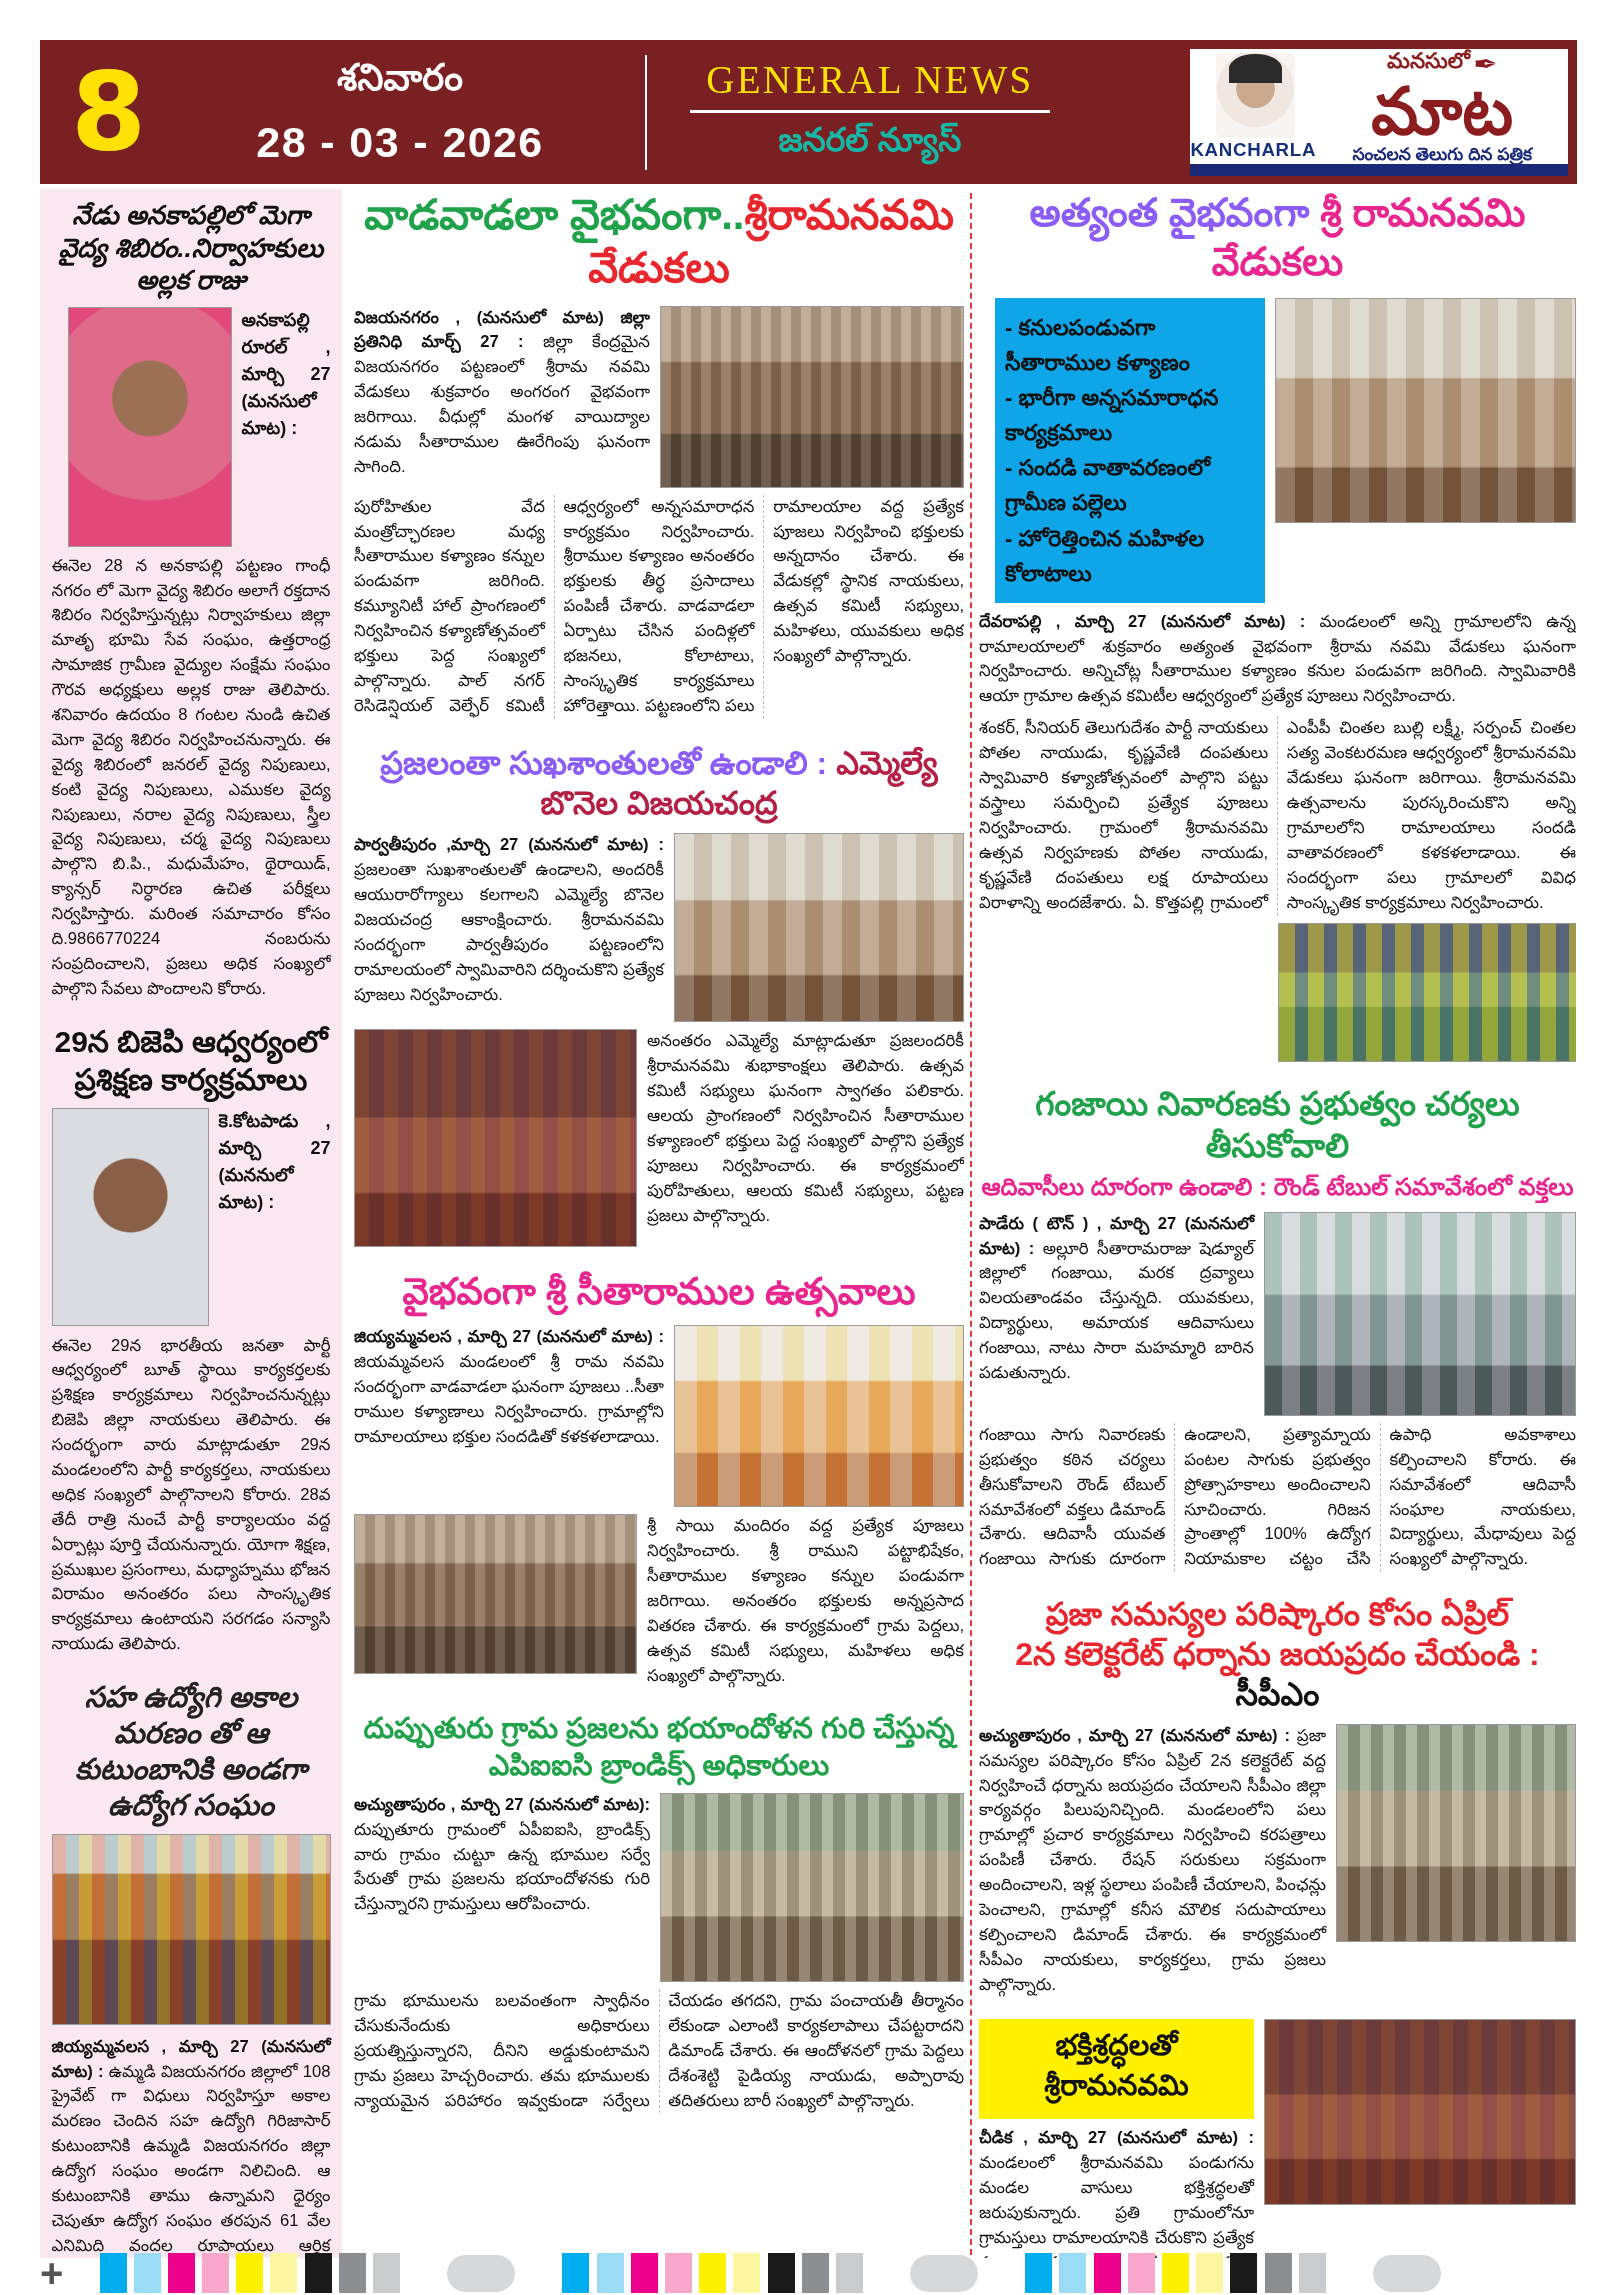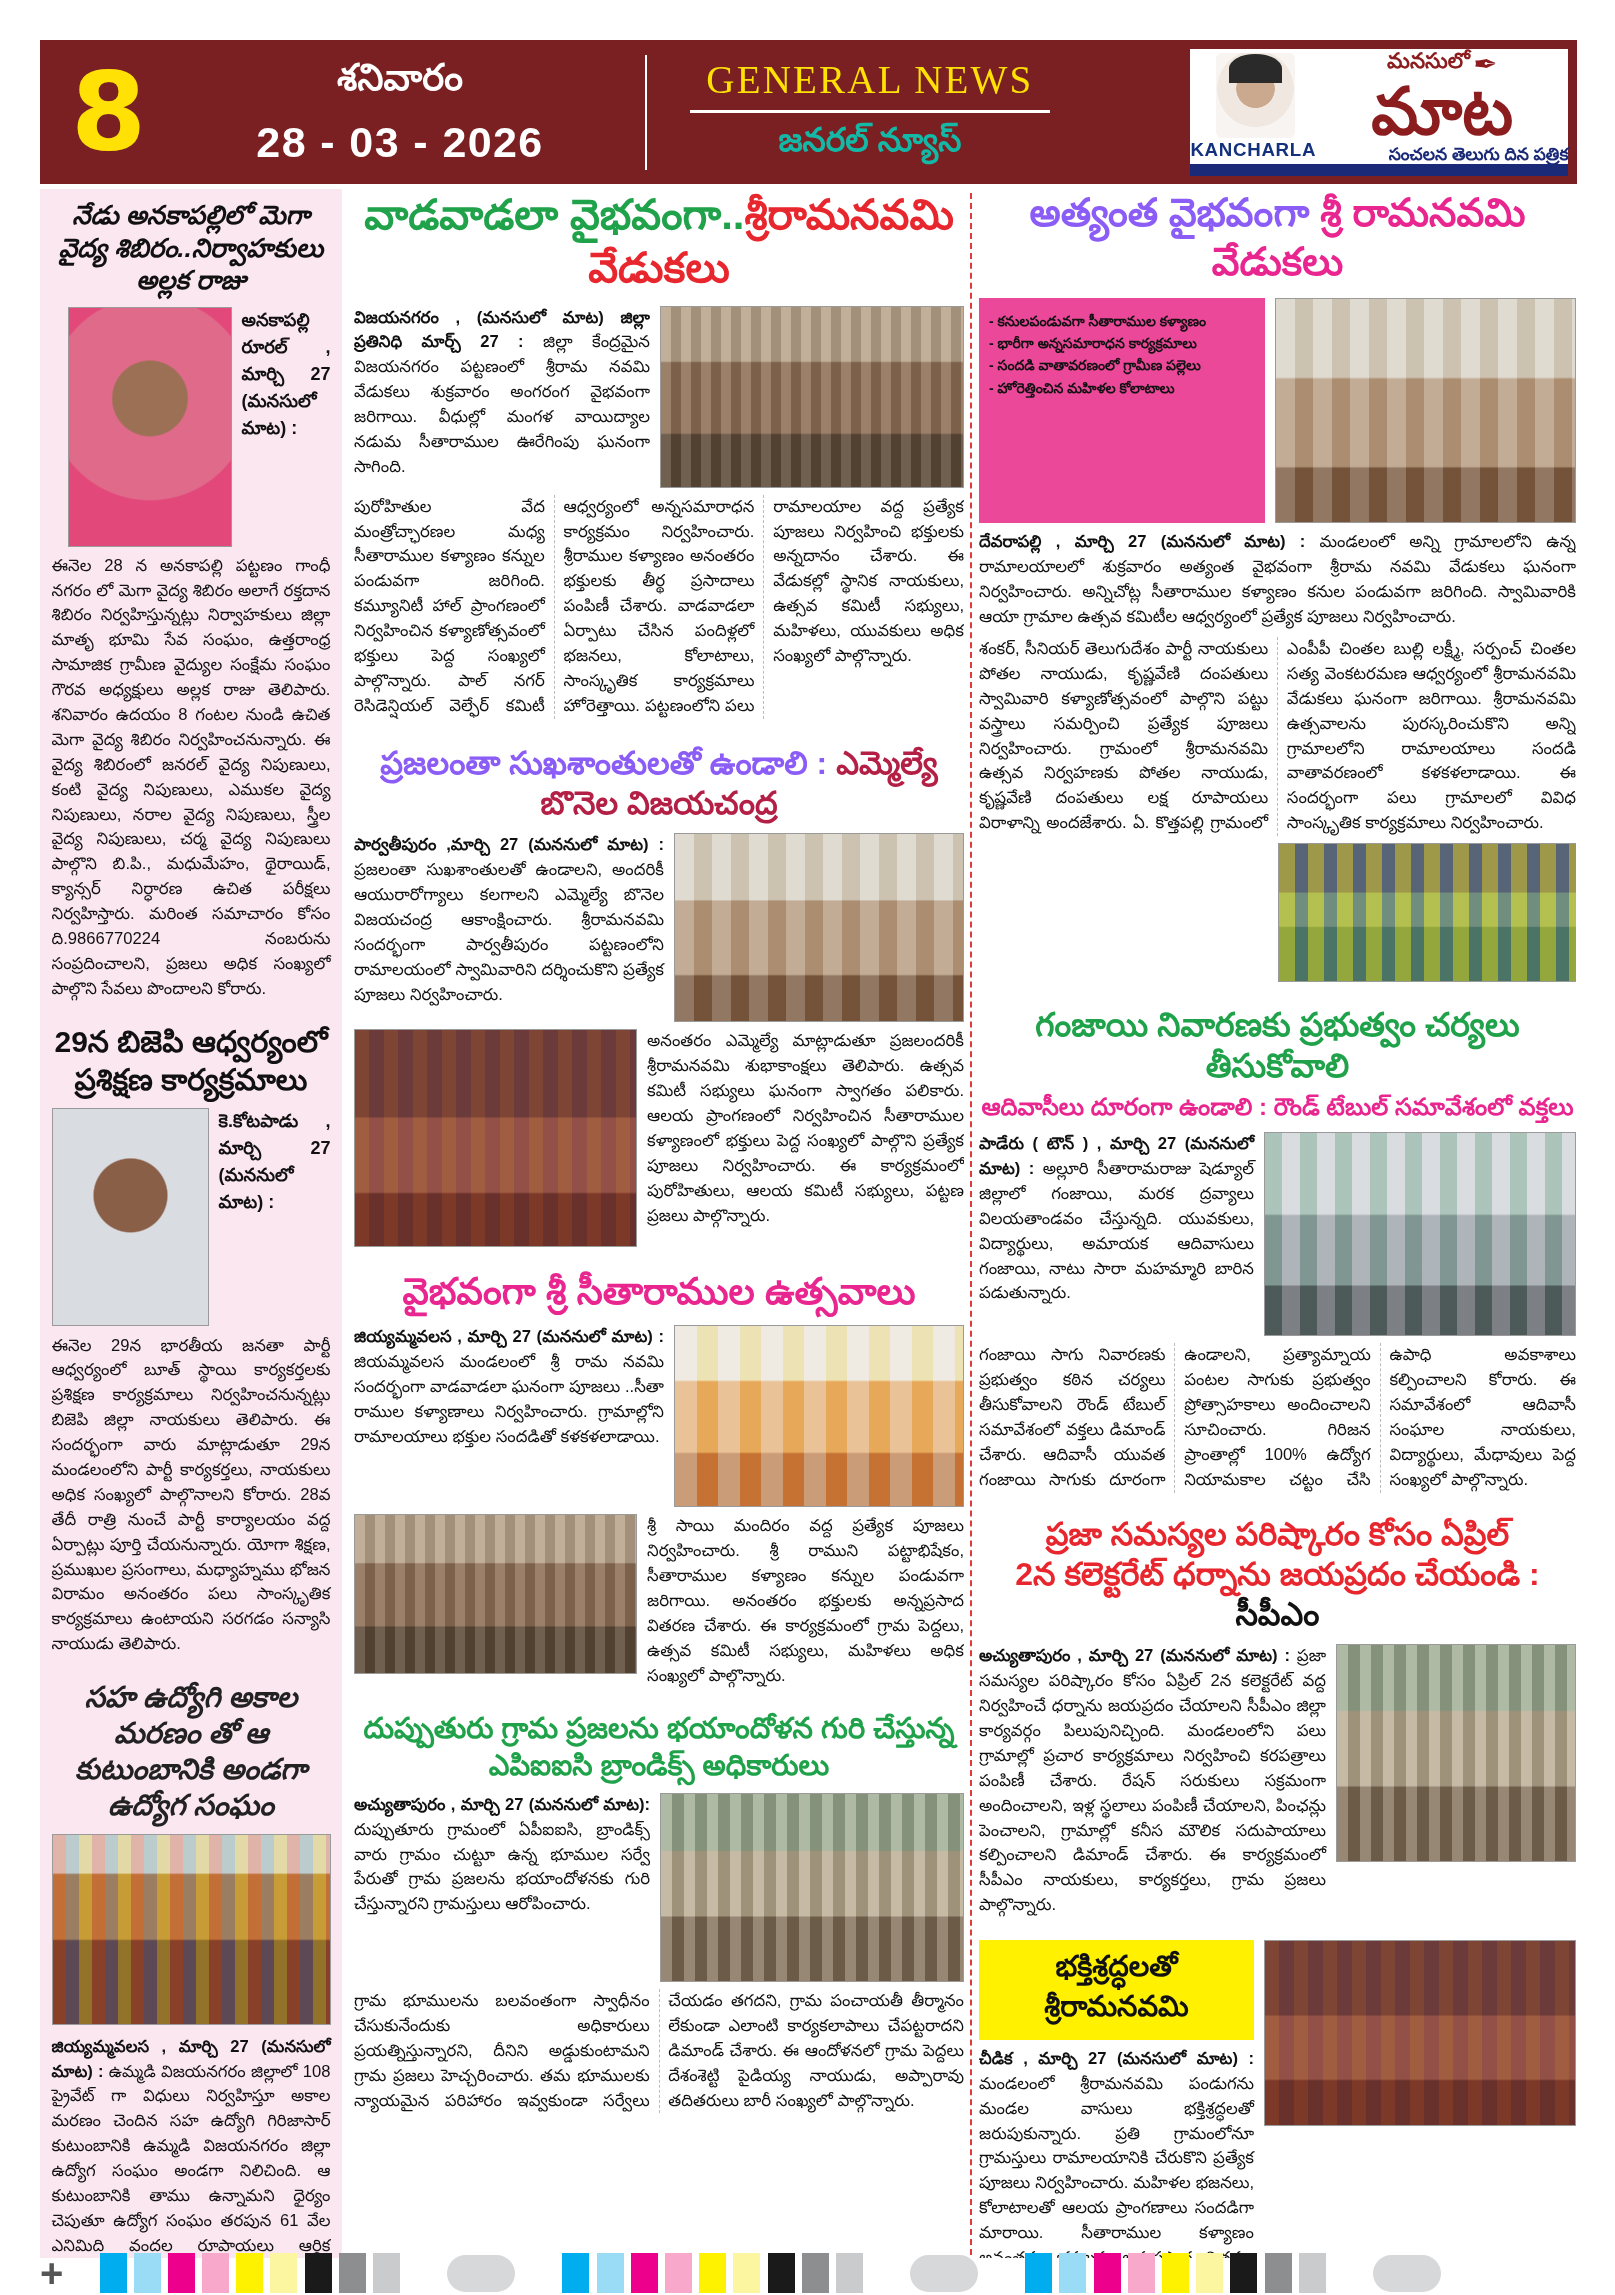--- a/index.html
+++ b/index.html
@@ -24,21 +24,21 @@
   .brand-portrait{width:79px;height:85px;margin:4.3px 5.8px 0 10px;background:
       radial-gradient(circle at 50% 42%, #caa98f 0 30%, #efe7e0 31% 60%, #f7f4f1 61%);
       border-radius:5.8px;position:relative;overflow:hidden;}
   .brand-portrait::before{content:"";position:absolute;left:13px;top:1.4px;width:53px;height:29px;
       background:#2a2a2a;border-radius:50% 50% 0 0;}
   .brand-left{display:flex;flex-direction:column;align-items:center;}
   .brand-publisher{font-size:18.7px;font-weight:bold;color:#14317e;letter-spacing:0.7px;margin:1.4px 0 2.9px 0;}
   .brand-right{flex:1;text-align:center;line-height:1;}
   .brand-top{font-size:21.6px;font-weight:bold;color:#8c1d1f;}
   .brand-main{font-size:66px;font-weight:bold;color:#8c1d1f;font-family:"DejaVu Sans", sans-serif;}
-  .brand-tagline{font-size:17.3px;font-weight:bold;color:#1b2a78;margin-top:1.4px;text-align:right;}
+  .brand-tagline{font-size:17.3px;font-weight:bold;color:#1b2a78;margin-top:1.4px;}
   .brand-navy{height:14.4px;background:#1b2a78;}
   .pen-icon{color:#8c1d1f;font-size:29px;vertical-align:top;}
   
   .pinkcol{position:absolute;left:40px;top:189px;width:302px;height:2069px;background:#fbe7ef;
            padding:10px 11.5px;box-sizing:border-box;overflow:hidden;}
   .midcol{position:absolute;left:354px;top:189px;width:610px;height:2069px;overflow:hidden;}
   .rightcol{position:absolute;left:979px;top:189px;width:597px;height:2069px;overflow:hidden;}
   .vsep{position:absolute;top:193px;height:2062px;border-left:2.2px dashed #e03a3a;}
   
   .hl{text-align:center;font-weight:bold;line-height:1.25;}
@@ -64,21 +64,21 @@
               repeating-linear-gradient(90deg,rgba(40,90,60,.25) 0 17.3px,rgba(255,255,255,.2) 17.3px 35px);background-blend-mode:overlay;}
   .ph-outdoor{background:linear-gradient(180deg,#9aa98e 0 30%,#b7a98e 31% 65%,#7d6a52 66%),
               repeating-linear-gradient(90deg,rgba(255,255,255,.2) 0 11.5px,rgba(40,40,40,.2) 11.5px 23px);background-blend-mode:overlay;}
   .ph-indoor-dark{background:linear-gradient(180deg,#4c4640 0 40%,#7c5f4e 41% 75%,#4a3a30 76%),
               repeating-linear-gradient(90deg,rgba(230,120,60,.35) 0 14.4px,rgba(200,60,90,.3) 14.4px 29px);background-blend-mode:overlay;}
   .ph-shrine{background:linear-gradient(180deg,#e8e2d6 0 30%,#e0a86a 31% 70%,#b4713d 71%),
              repeating-linear-gradient(90deg,rgba(255,255,255,.3) 0 21.6px,rgba(220,130,60,.3) 21.6px 43px);background-blend-mode:overlay;}
   
   .c-green{color:#1fa24a;} .c-red{color:#e8262d;} .c-blue{color:#8b5cf6;}
   .c-pink{color:#e9268f;} .c-crimson{color:#b42045;} .c-black{color:#111;}
-  .yellow-box{background:#ec4899;padding:11.5px 10px;font-weight:bold;font-size:14px;line-height:1.6;}
+  .yellow-box{background:#0ea5e9;padding:11.5px 10px;font-weight:bold;font-size:22px;line-height:1.6;margin-left:16px;}
   .yellow-head{background:#fff100;padding:10px 7.2px;font-weight:bold;font-size:29px;text-align:center;}
   
   .printbar{position:absolute;left:40px;top:2252px;width:1537px;height:42px;display:flex;align-items:center;gap:7.2px;}
   .reg-cross{font-size:40px;color:#555;font-weight:bold;margin-right:29px;line-height:1;}
   .chip{width:27px;height:40px;}
   .blob{width:68px;height:37px;background:#d7d8d9;border-radius:18.7px;margin:0 40px;}
 </style>
 </head>
 <body>
 

